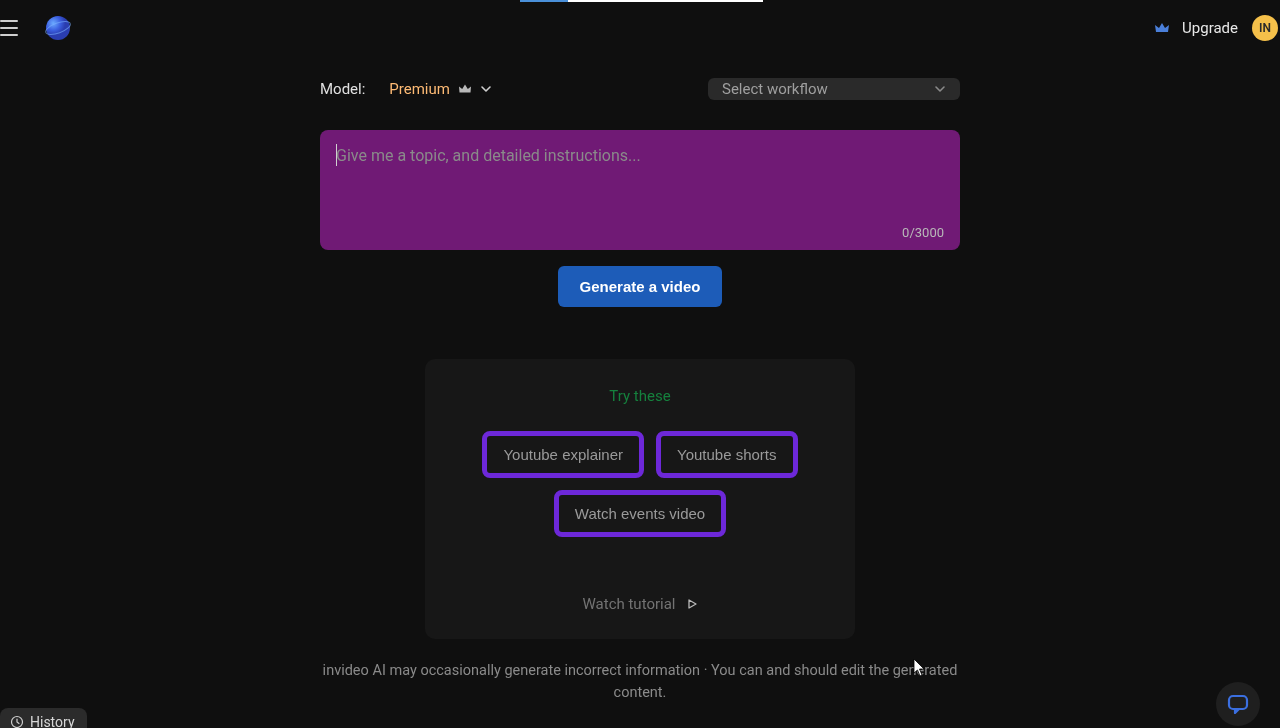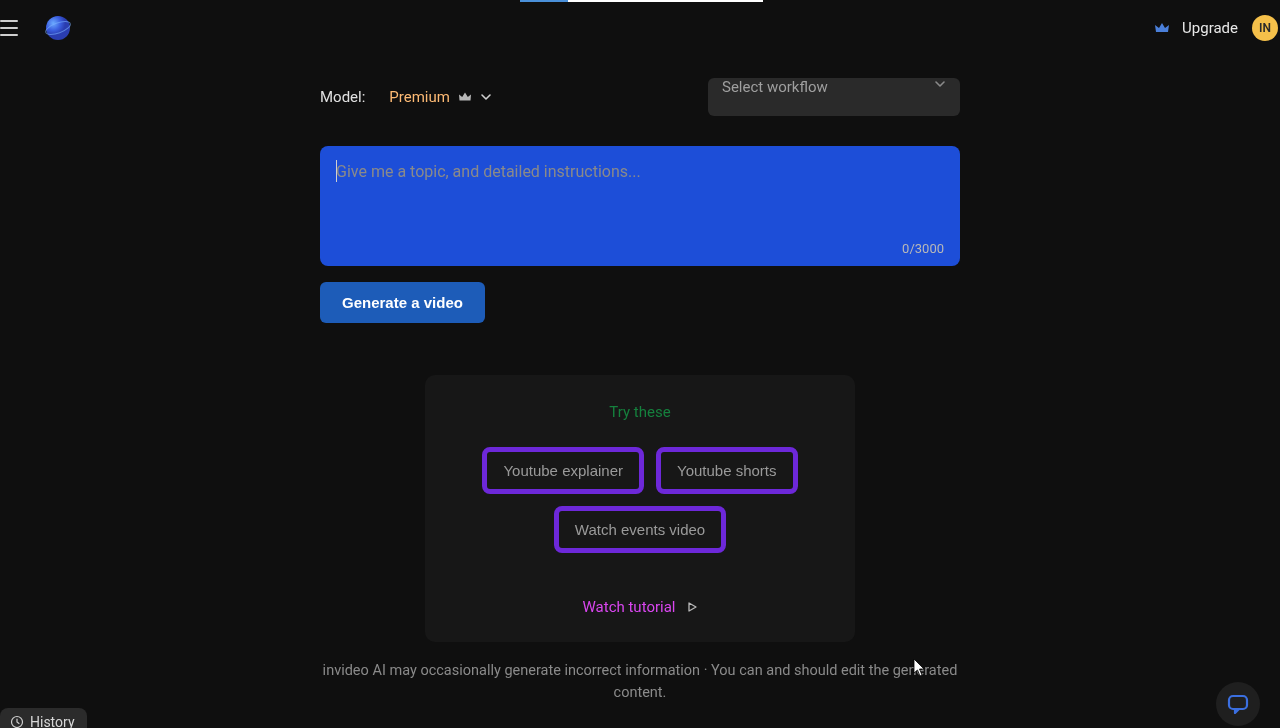--- a/index.html
+++ b/index.html
@@ -139,35 +139,35 @@
     .crown-tiny {
       width: 14px;
       height: 12px;
     }
     .chevron {
       width: 12px;
       height: 12px;
     }
     .workflow-select {
       width: 252px;
-      height: 38px;
+      height: 22px;
       background: #2a2a2a;
       border-radius: 6px;
       display: flex;
-      align-items: flex-start;
+      align-items: center;
       justify-content: space-between;
       padding: 0 14px;
       color: #9f9f9f;
       font-size: 15px;
       cursor: pointer;
     }
     .prompt-box {
       width: 640px;
       height: 120px;
-      background: #1d4ed8;
+      background: #701a75;
       border-radius: 8px;
       position: relative;
     }
     .prompt-input {
       width: 100%;
       height: 100%;
       background: transparent;
       border: none;
       outline: none;
       resize: none;
@@ -190,21 +190,21 @@
     }
     .char-count {
       position: absolute;
       bottom: 10px;
       right: 16px;
       font-size: 13px;
       color: #b8b8b8;
     }
     .generate-row {
       display: flex;
-      justify-content: flex-start;
+      justify-content: center;
       margin-top: 16px;
     }
     .generate-btn {
       background: #1d5cb8;
       color: #ffffff;
       border: none;
       border-radius: 6px;
       padding: 12px 22px;
       font-size: 15px;
       font-weight: 600;
@@ -233,25 +233,25 @@
     .chip {
       border: 5px solid #6d28d9;
       border-radius: 8px;
       padding: 10px 16px;
       color: #9a9a9a;
       font-size: 15px;
       cursor: pointer;
       background: transparent;
     }
     .tutorial {
-      margin-top: 33px;
+      margin-top: 46px;
       display: inline-flex;
       align-items: center;
       gap: 10px;
-      color: #d946ef;
+      color: #737373;
       font-size: 15px;
       cursor: pointer;
     }
     .play-icon {
       width: 12px;
       height: 12px;
     }
     .disclaimer {
       position: absolute;
       top: 660px;

